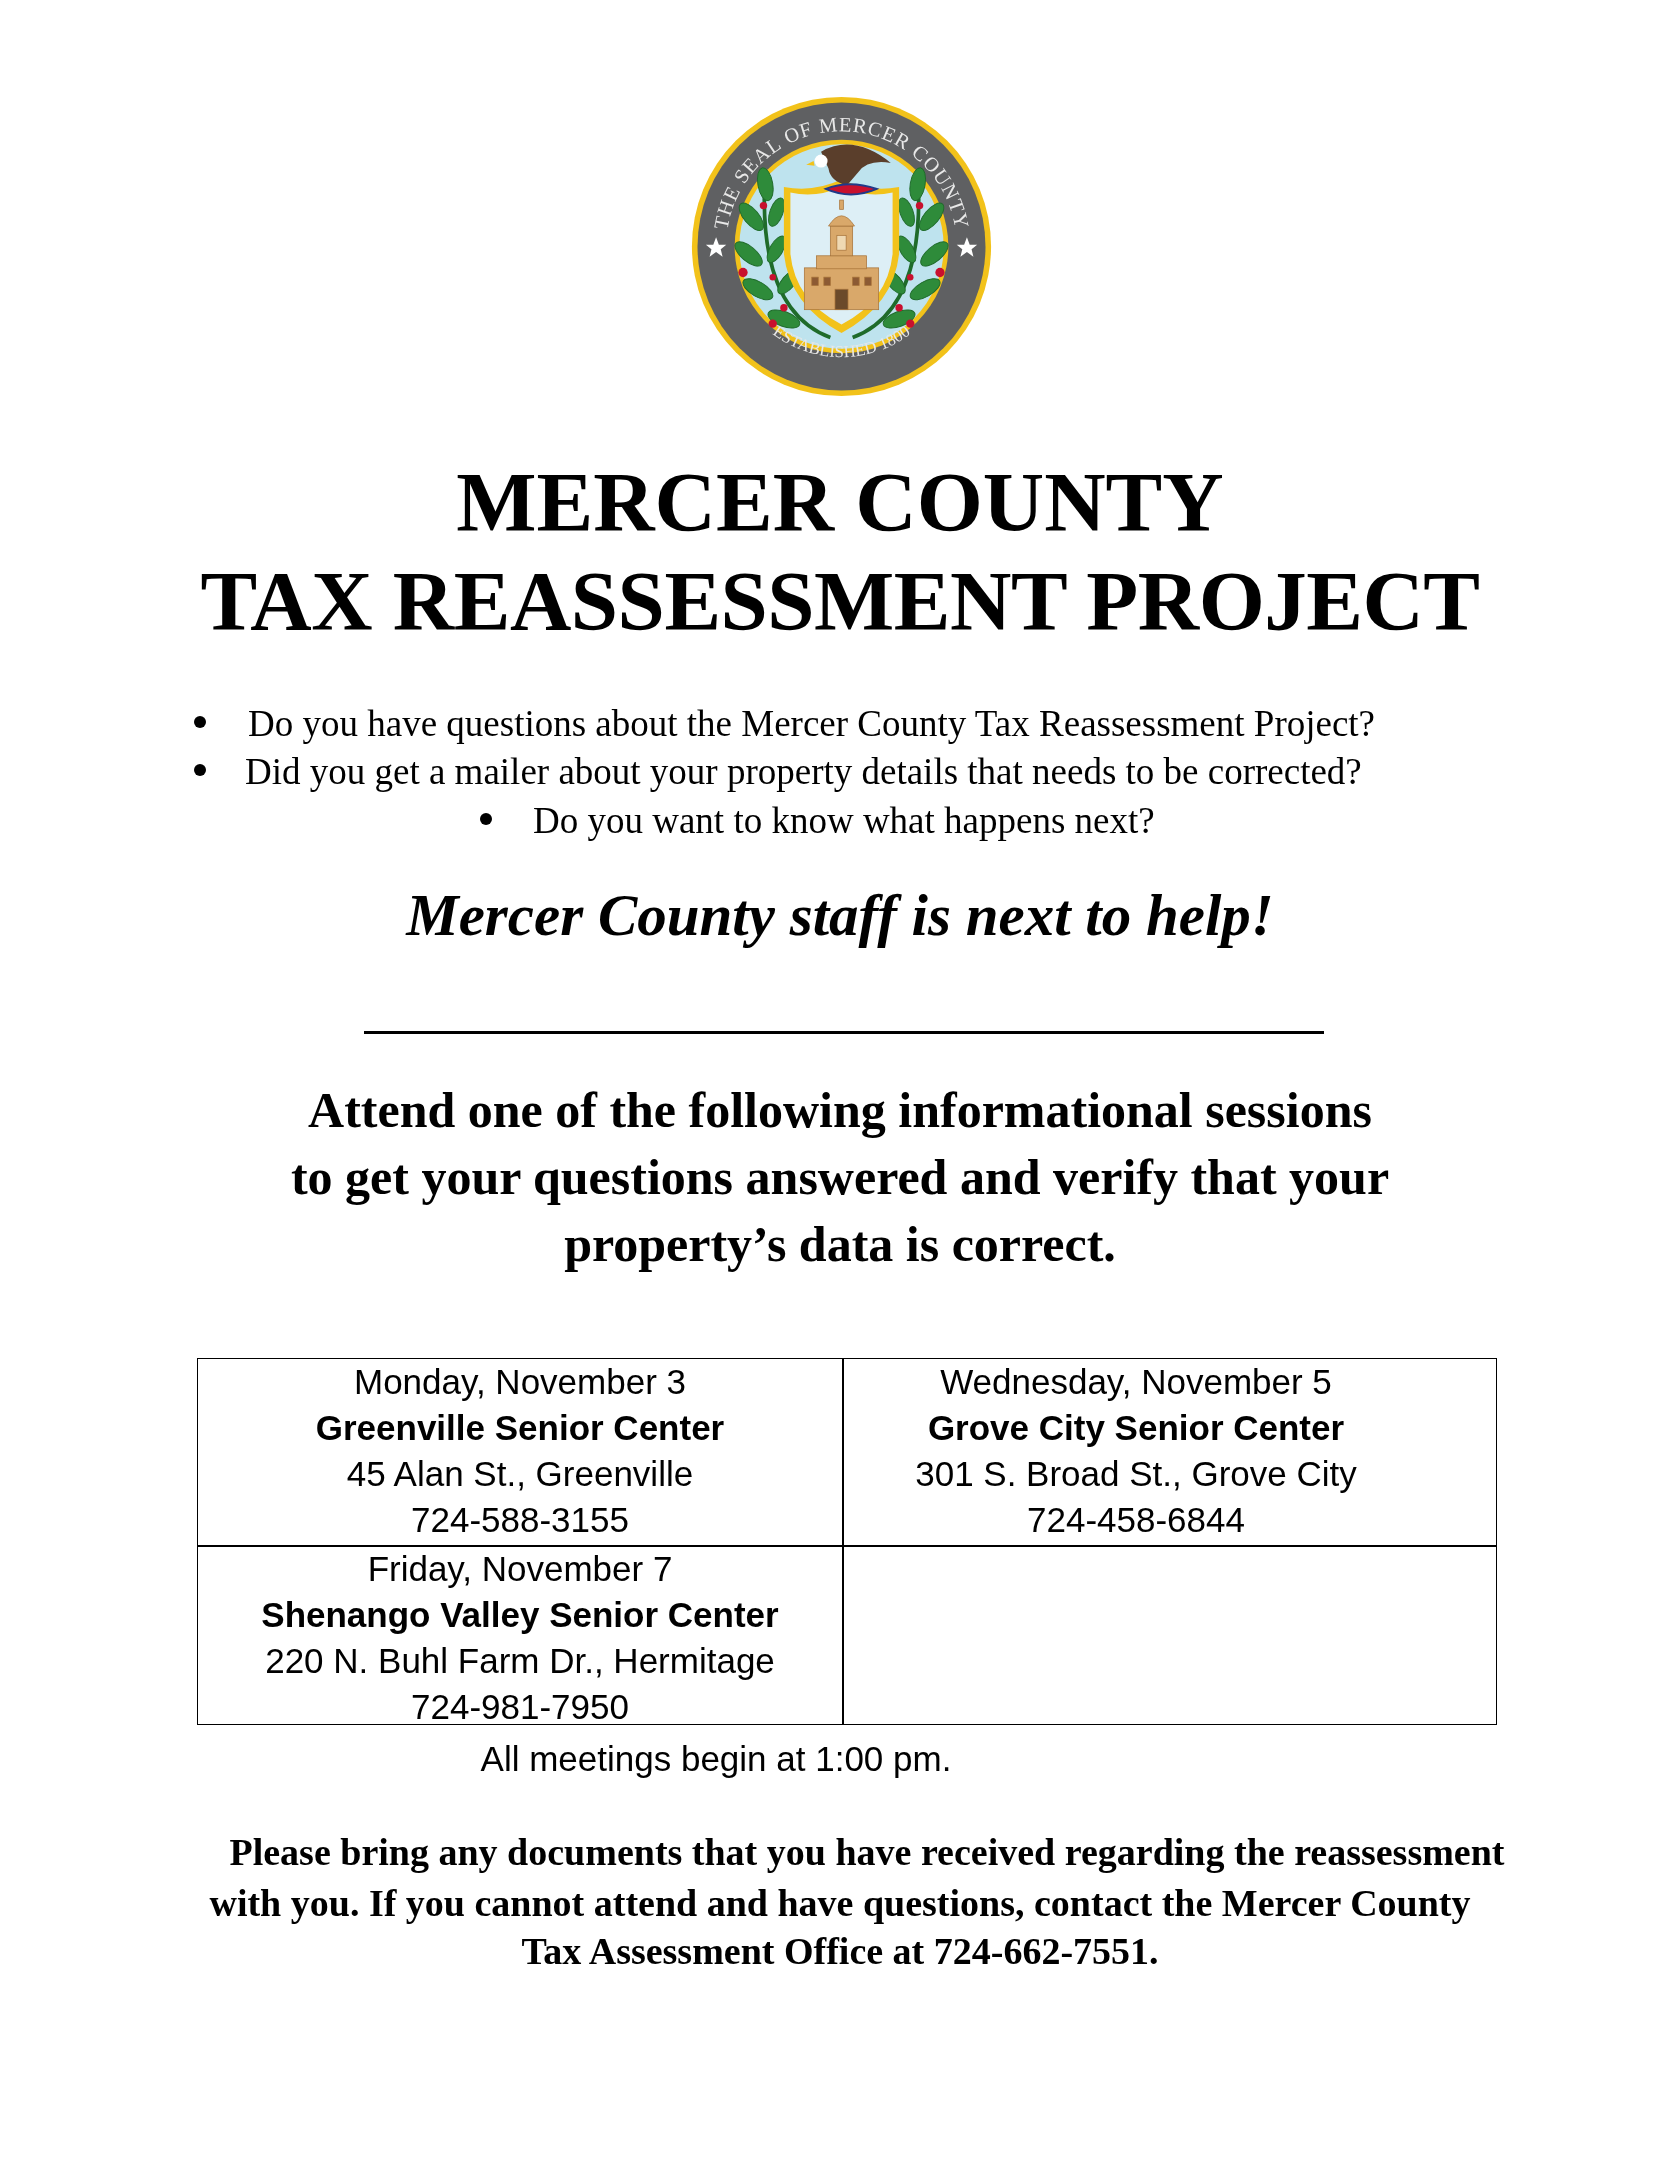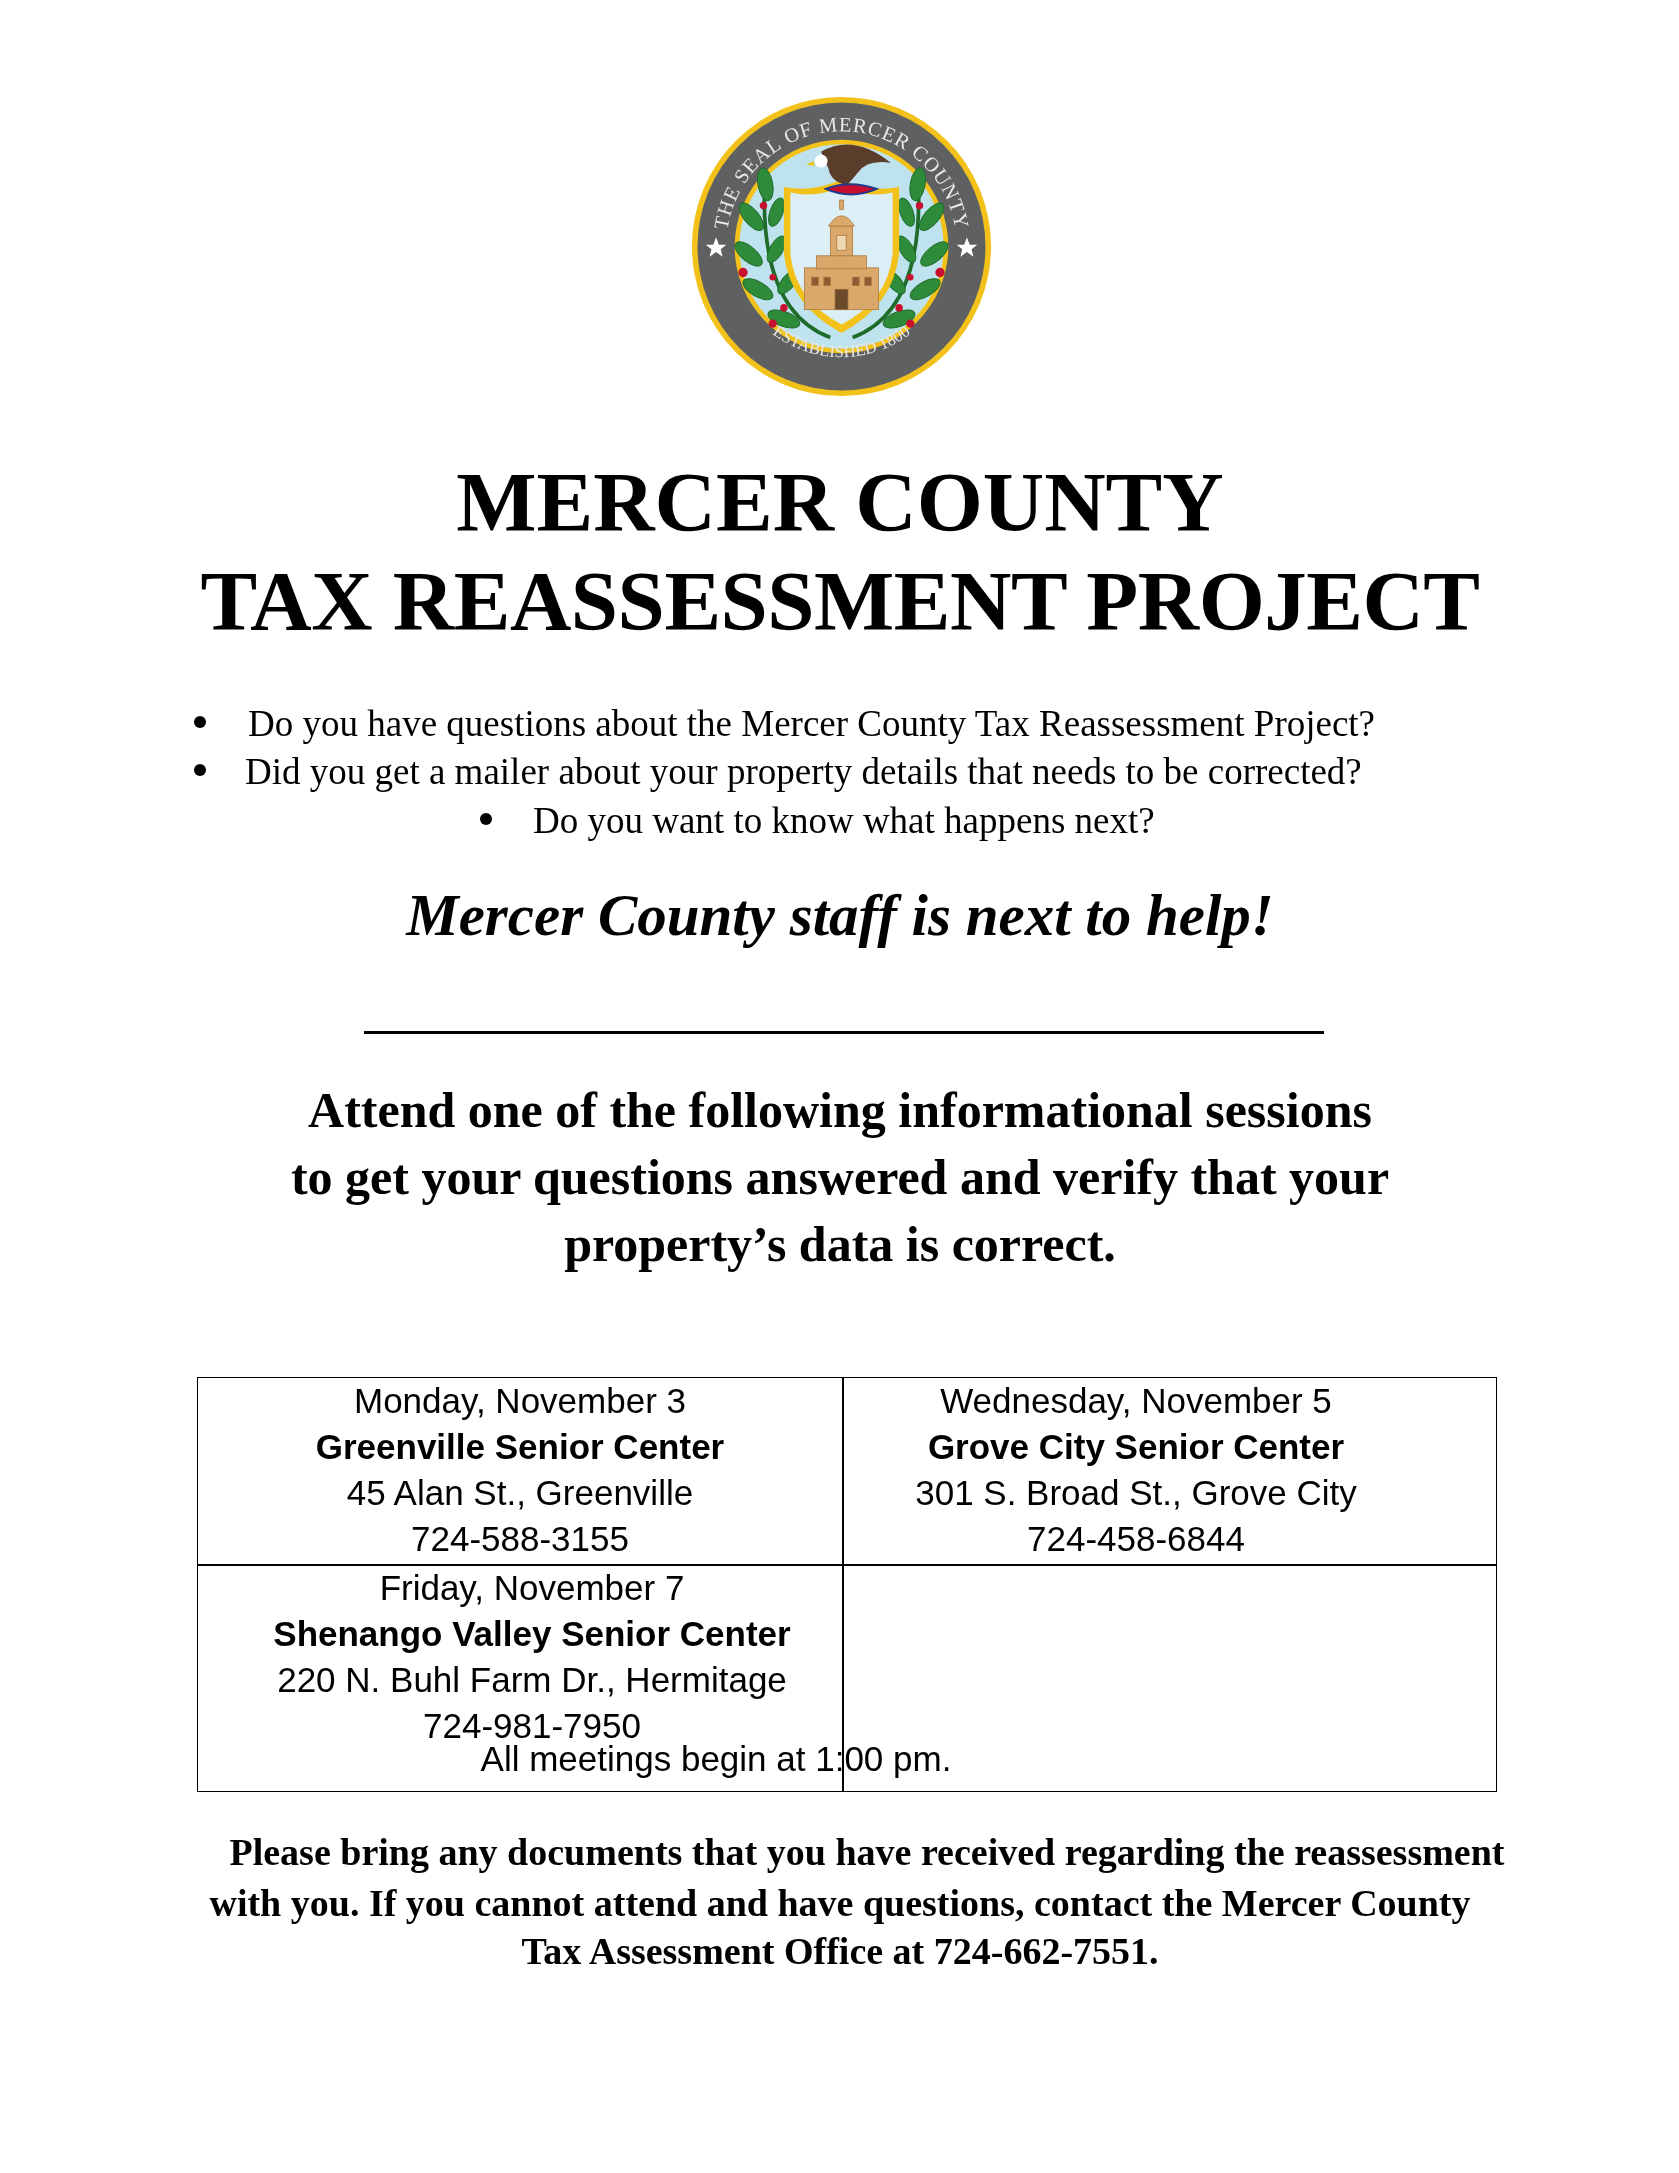--- a/index.html
+++ b/index.html
@@ -22,29 +22,29 @@
   #b3 { top:802px; }
 
   #help { left:0; width:1680px; top:886px; text-align:center; font-size:59px; font-style:italic; font-weight:bold; line-height:1; white-space:nowrap; }
   #rule { left:364px; top:1031px; width:960px; height:2.8px; background:#000; }
 
   .attend { left:0; width:1680px; text-align:center; font-weight:bold; font-size:50px; line-height:1; white-space:nowrap; }
   #a1 { top:1085px; }
   #a2 { top:1152px; }
   #a3 { top:1219px; }
 
-  #sessions { left:197px; top:1358px; width:1300px; height:415px; border:1.9px solid #000; box-sizing:border-box;margin-top:19px; }
+  #sessions { left:197px; top:1358px; width:1300px; height:367px; border:1.9px solid #000; box-sizing:border-box; }
   #sessions .vline { position:absolute; left:644px; top:0; width:1.9px; height:100%; background:#000; }
   #sessions .hline { position:absolute; left:0; top:186px; width:100%; height:1.9px; background:#000; }
   .cell { position:absolute; width:644px; height:186px; text-align:center; font-size:35px; }
   .cell div { height:46px; line-height:46px; white-space:nowrap; }
   .cell .venue { font-weight:bold; }
   #c0 { left:0; top:0; }
   #c1 { left:616px; top:0; }
-  #c2 { left:12px; top:187px; }
+  #c2 { left:0; top:187px; }
   #c3 { left:646px; top:187px; }
 
   #note { left:0; width:1432px; top:1736px; text-align:center; font-size:35px; line-height:46px; white-space:nowrap; }
 
   .closing { left:0; width:1680px; text-align:center; font-weight:bold; font-size:38px; line-height:1; white-space:nowrap; }
   #p1 { top:1833px;padding-left:27px; }
   #p2 { top:1884px; }
   #p3 { top:1932px; }
 </style>
 </head>

